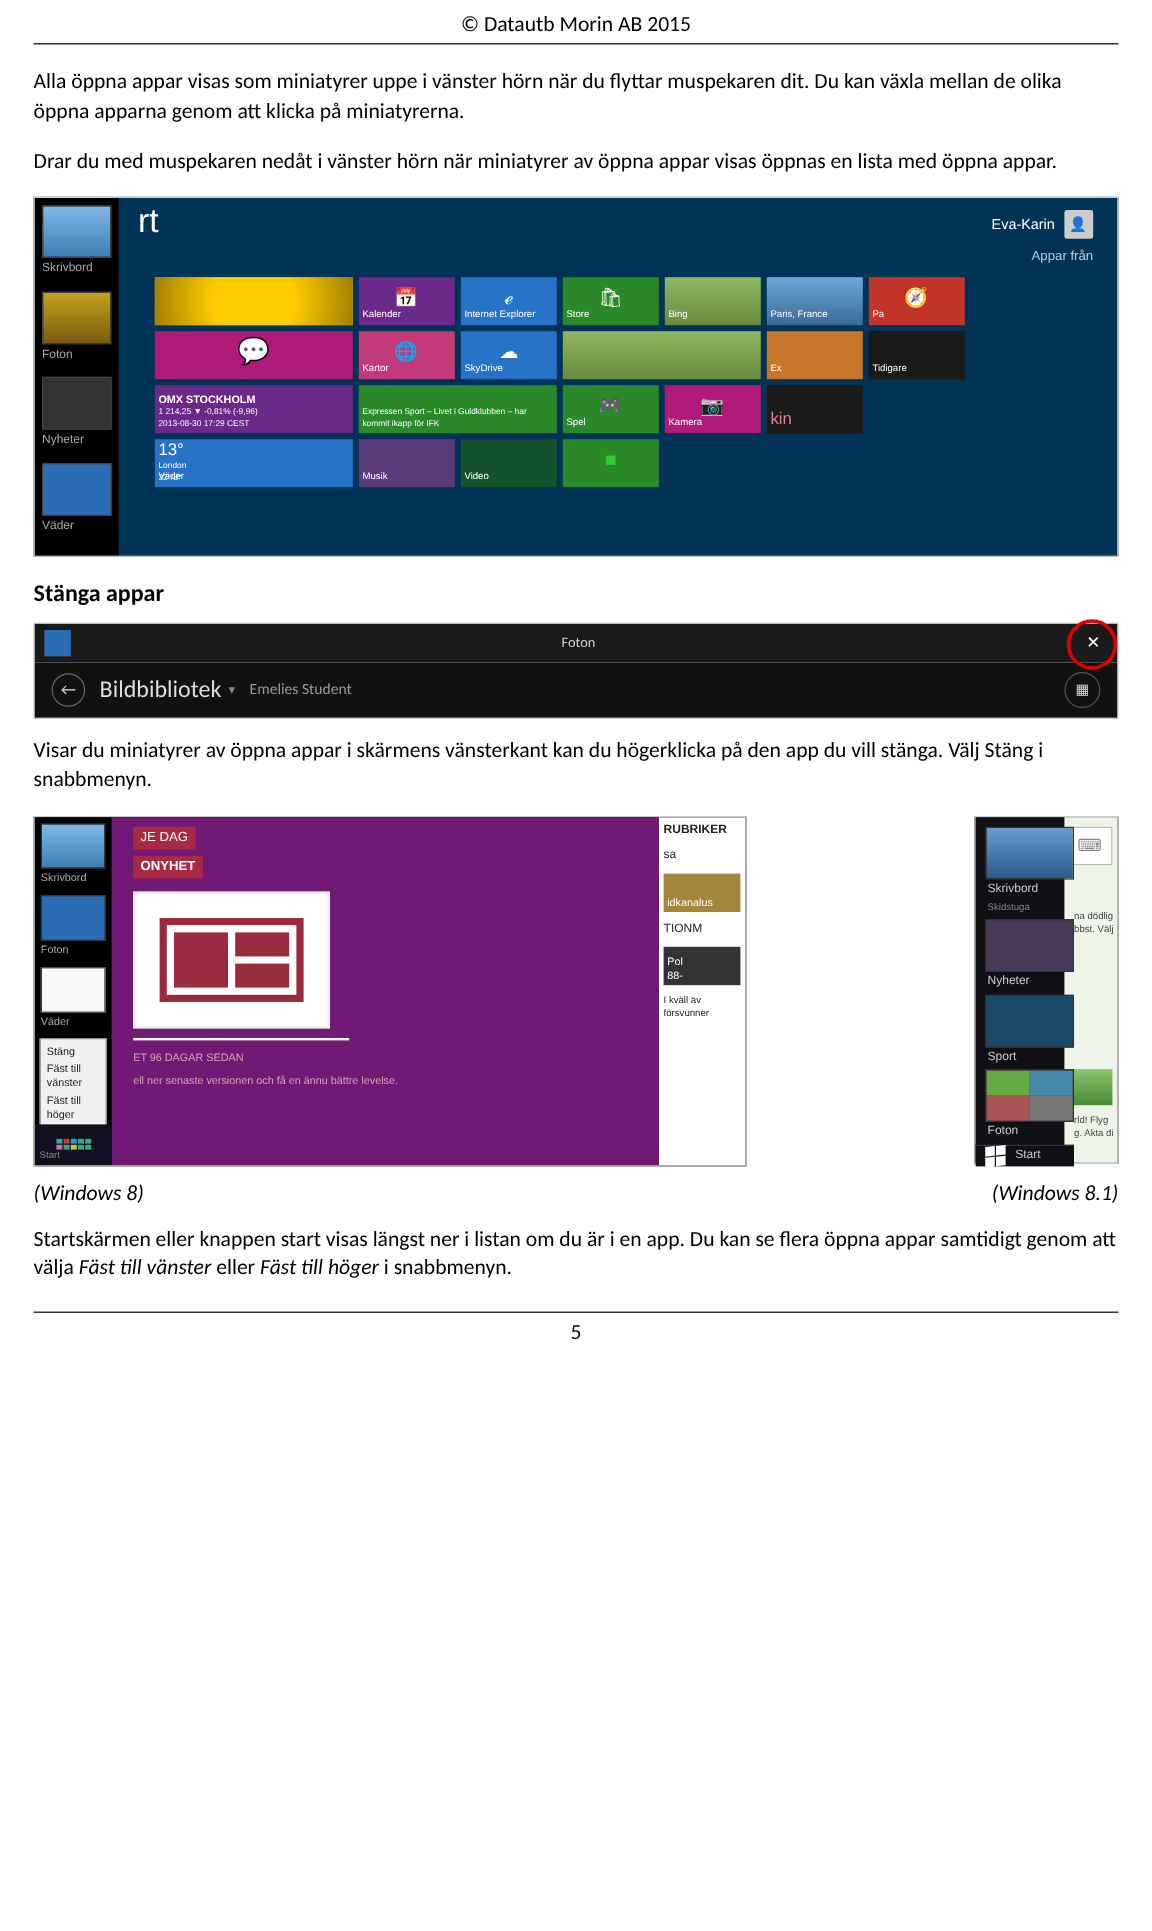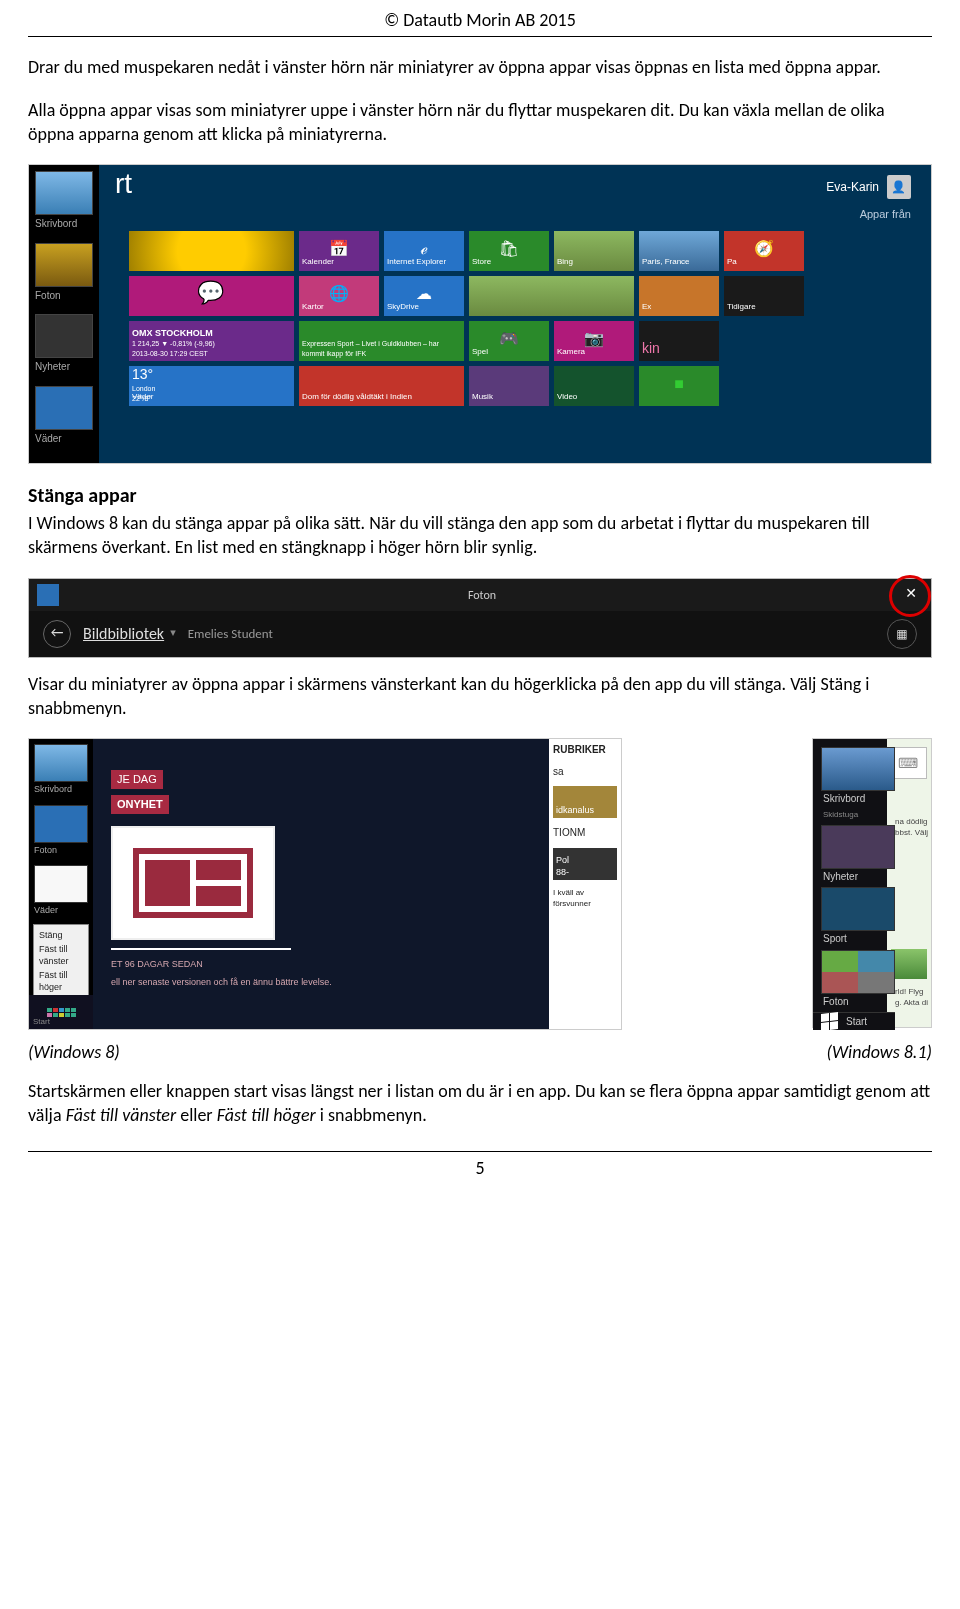--- a/index.html
+++ b/index.html
@@ -169,21 +169,21 @@
     align-items: center;
     color: #ddd;
     padding: 0 14px;
     gap: 12px;
     font-size: 14px;
   }
   .fig2 .bar2 .arrow {
     width:26px;height:26px;border:1px solid #666;border-radius:50%;
     display:flex;align-items:center;justify-content:center;
   }
-  .fig2 .bar2 .lib { font-size: 16px; font-weight:300;text-decoration:underline; }
+  .fig2 .bar2 .lib { font-size: 20px; font-weight:300; }
   .fig2 .bar2 .chev{font-size:11px;margin-left:-6px;color:#888}
   .fig2 .bar2 .sub { font-size: 13px; color:#999; }
   .fig2 .bar2 .spacer{flex:1}
   .fig2 .bar2 .rbtn{width:28px;height:28px;border:1px solid #555;border-radius:50%;display:flex;align-items:center;justify-content:center;font-size:12px}
 
   
   .fig3 {
     width: 592px;
     height: 290px;
     background: #000;
@@ -215,24 +215,24 @@
     background:#f0f0f0;
     color:#222;
     font-size:9px;
     padding:3px 5px;
     border:1px solid #888;
   }
   .fig3 .side .ctx div{padding:1px 0}
   .fig3 .arrow-svg{position:absolute;left:70px;top:30px;pointer-events:none}
   .fig3 .mainred {
     flex: 1;
-    background: #0f172a;
+    background: #701a75;
     color:#fff;
     position: relative;
-    padding: 26px 18px;
+    padding: 2px 18px;
     overflow:hidden;
   }
   .fig3 .mainred .badge{
     display:inline-block;
     background:#a82a42;
     padding:2px 6px;
     font-size:11px;
     margin-bottom:-2px;
   }
   .fig3 .mainred .hero{
@@ -314,22 +314,22 @@
   .bottom-row .left{flex:0 0 auto}
   .bottom-row .gap{flex:1}
   .bottom-row .right{flex:0 0 auto}
 </style>
 </head>
 <body>
 
 <div class="page">
   <div class="header">© Datautb Morin AB 2015</div>
 
+  <p class="para">Alla öppna appar visas som miniatyrer uppe i vänster hörn när du flyttar muspekaren dit. Du kan växla mellan de olika öppna apparna genom att klicka på miniatyrerna.</p>
   <p class="para">Drar du med muspekaren nedåt i vänster hörn när miniatyrer av öppna appar visas öppnas en lista med öppna appar.</p>
-  <p class="para">Alla öppna appar visas som miniatyrer uppe i vänster hörn när du flyttar muspekaren dit. Du kan växla mellan de olika öppna apparna genom att klicka på miniatyrerna.</p>
 
   <div class="figwrap">
     <div class="fig1">
       <div class="sidebar">
         <div class="thumb d"></div>
         <div class="lab">Skrivbord</div>
         <div class="thumb y"></div>
         <div class="lab">Foton</div>
         <div class="thumb g"></div>
         <div class="lab">Nyheter</div>
@@ -406,39 +406,35 @@
           <div class="tile t-dark">
               <span style="font-size:14px;color:#e7a">kin</span>
             </div>
 
           <div class="tile w2 t-blue">
             <span style="font-size:14px">13°</span>
             <span style="font-size:7px;white-space:pre">London
 22°/8°</span>
             <span style="position:absolute;bottom:3px;left:3px">Väder</span>
           </div>
-          <div class="tile w2 t-red">
-              <span style="font-size:8px">Dom för dödlig våldtäkt i Indien</span>
-            </div>
           <div class="tile t-ppl">
               <span>Musik</span>
             </div>
           <div class="tile t-vid">
               <span>Video</span>
             </div>
           <div class="tile t-green">
               <span class="ic" style="color:#3c3">■</span>
             </div>
         </div>
       </div>
     </div>
   </div>
 
   <h3 class="section">Stänga appar</h3>
-  <p class="para" style="margin-top:0">I Windows 8 kan du stänga appar på olika sätt. När du vill stänga den app som du arbetat i flyttar du muspekaren till skärmens överkant. En list med en stängknapp i höger hörn blir synlig.</p>
 
   <div class="figwrap">
     <div class="fig2">
       <div class="bar1">
         <div class="left-thumb"></div>
         <div class="title">Foton</div>
         <div class="close">✕</div>
         <div class="circle"></div>
       </div>
       <div class="bar2">

